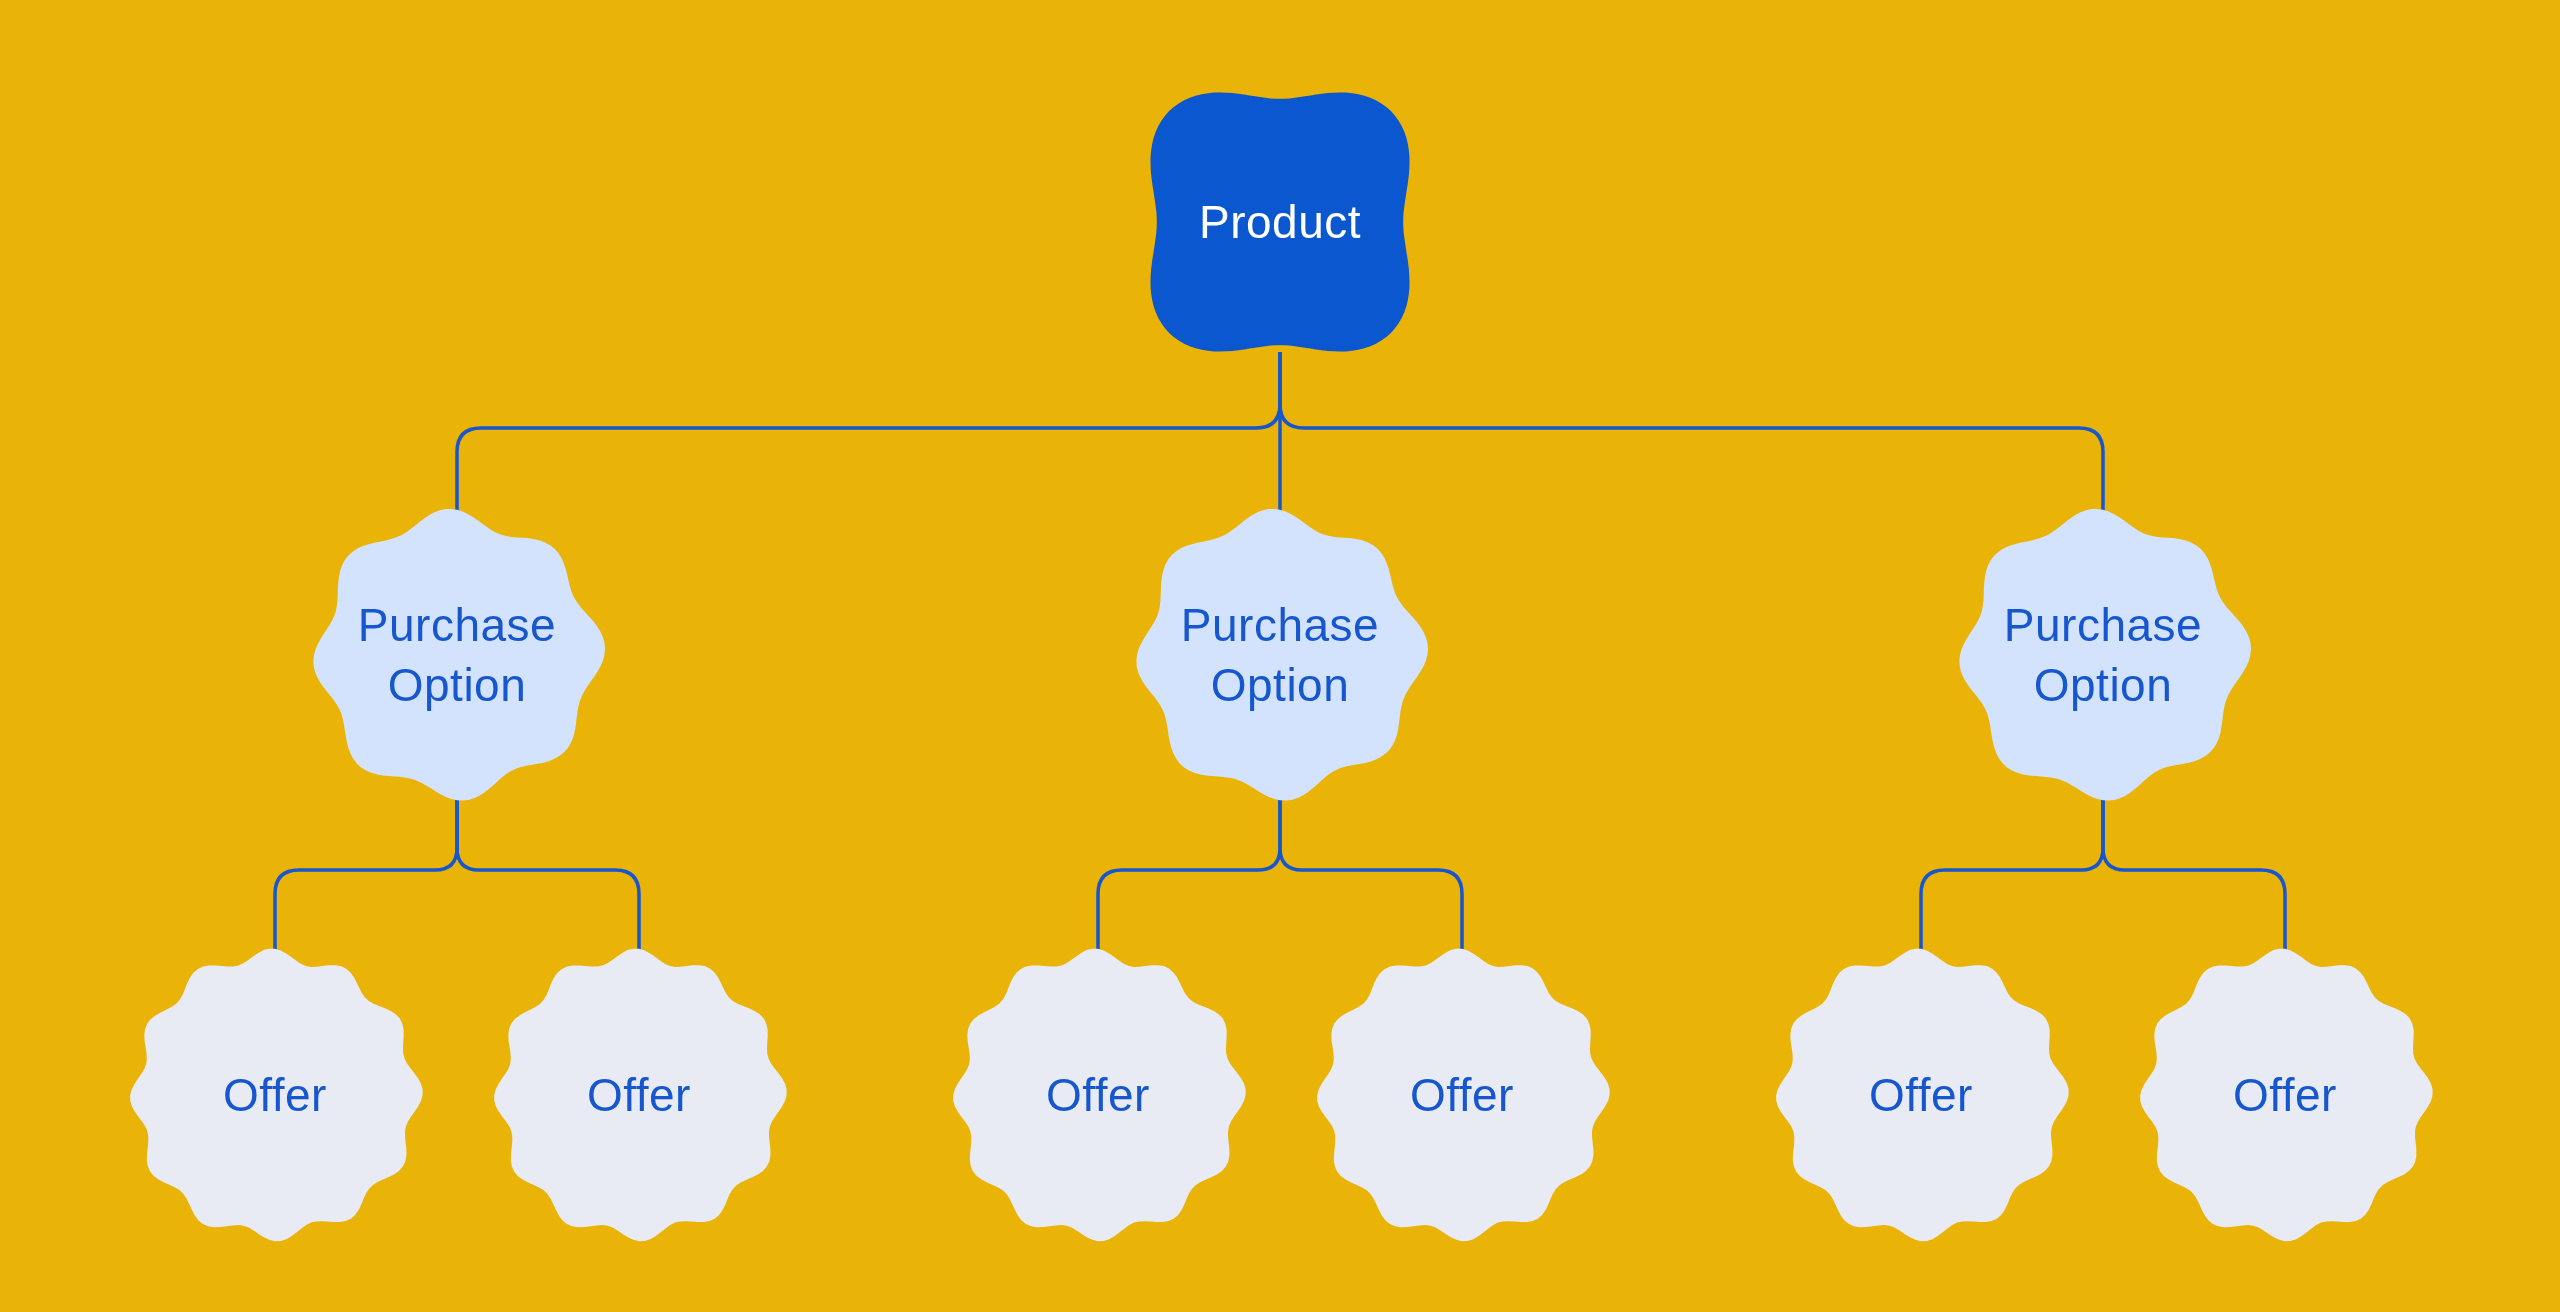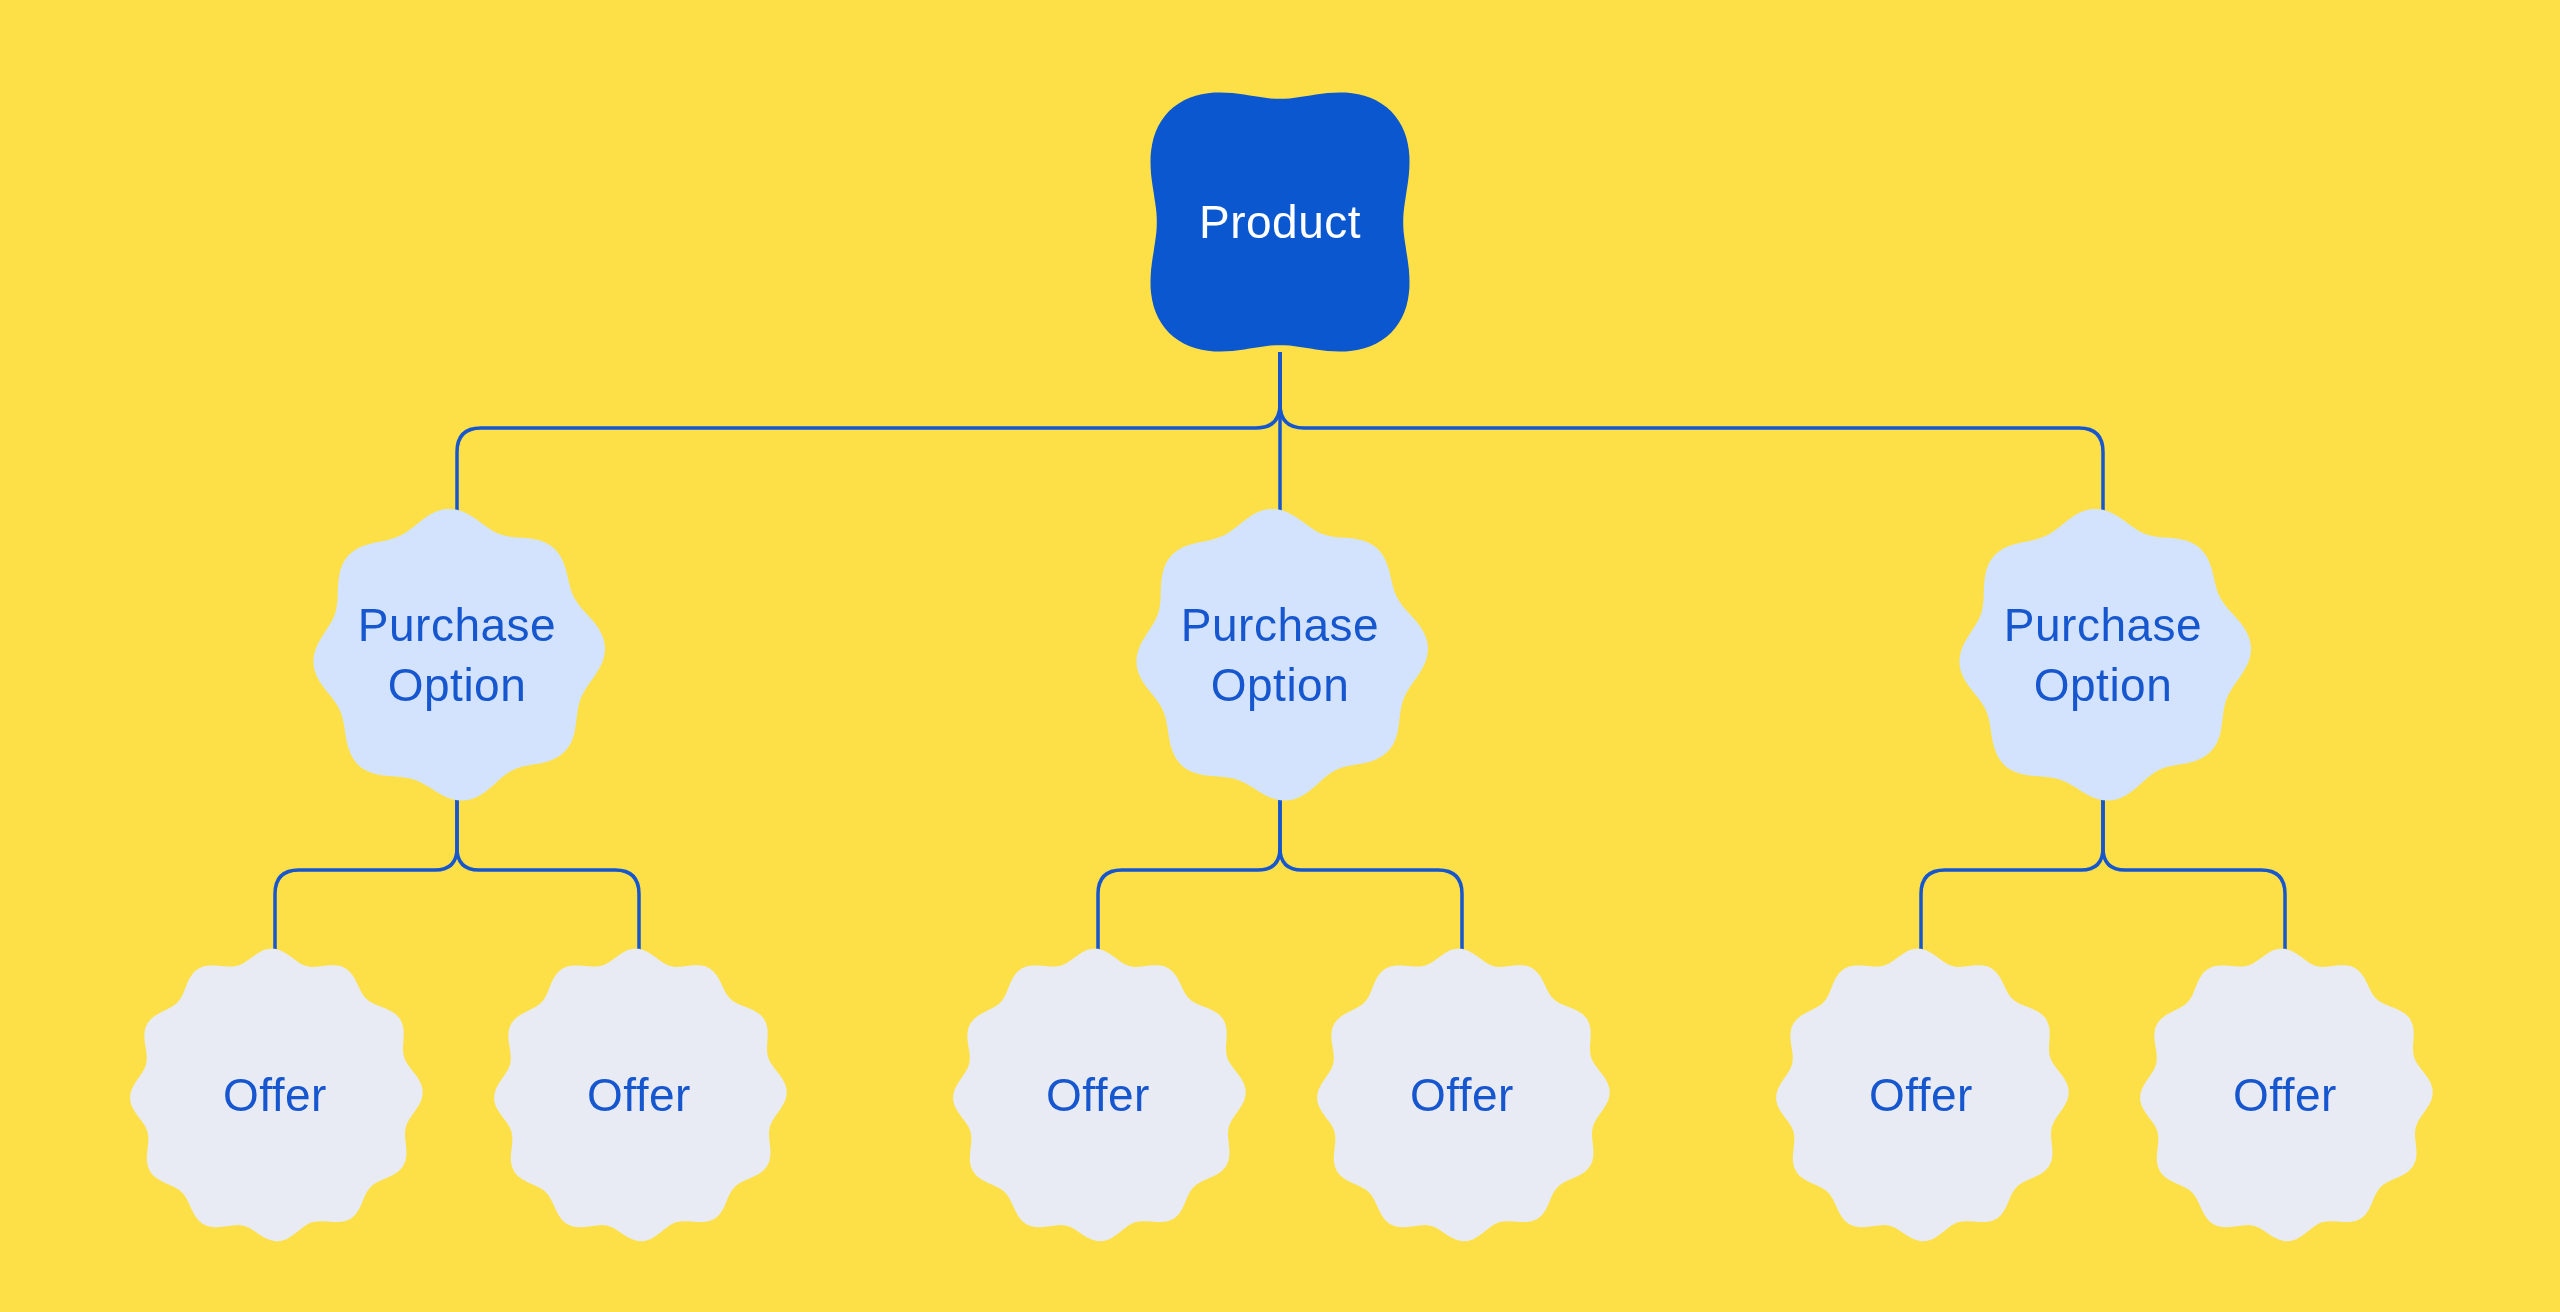--- a/index.html
+++ b/index.html
@@ -23,21 +23,21 @@
   }
   .conn {
     fill: none;
     stroke-width: 3.5;
     stroke-linecap: butt;
   }
 </style>
 </head>
 <body>
 
-<div class="canvas" style="background: #fde047;">
+<div class="canvas" style="background: #eab308;">
   <svg width="2560" height="1312" viewBox="0 0 2560 1312">
 
     <g>
 
       <path class="conn" d="M 1280 352 V 404 Q 1280 428 1256 428 H 481 Q 457 428 457 452 V 512" stroke="#1656ce"></path>
       <path class="conn" d="M 1280 352 V 404 Q 1280 428 1304 428 H 2079 Q 2103 428 2103 452 V 512" stroke="#1656ce"></path>
       <path class="conn" d="M 1280 352 V 512" stroke="#1656ce"></path>
 
       <path class="conn" d="M 457 795 V 848 Q 457 870 435 870 H 299 Q 275 870 275 894 V 952" stroke="#1656ce"></path>
       <path class="conn" d="M 457 795 V 848 Q 457 870 479 870 H 615 Q 639 870 639 894 V 952" stroke="#1656ce"></path>

